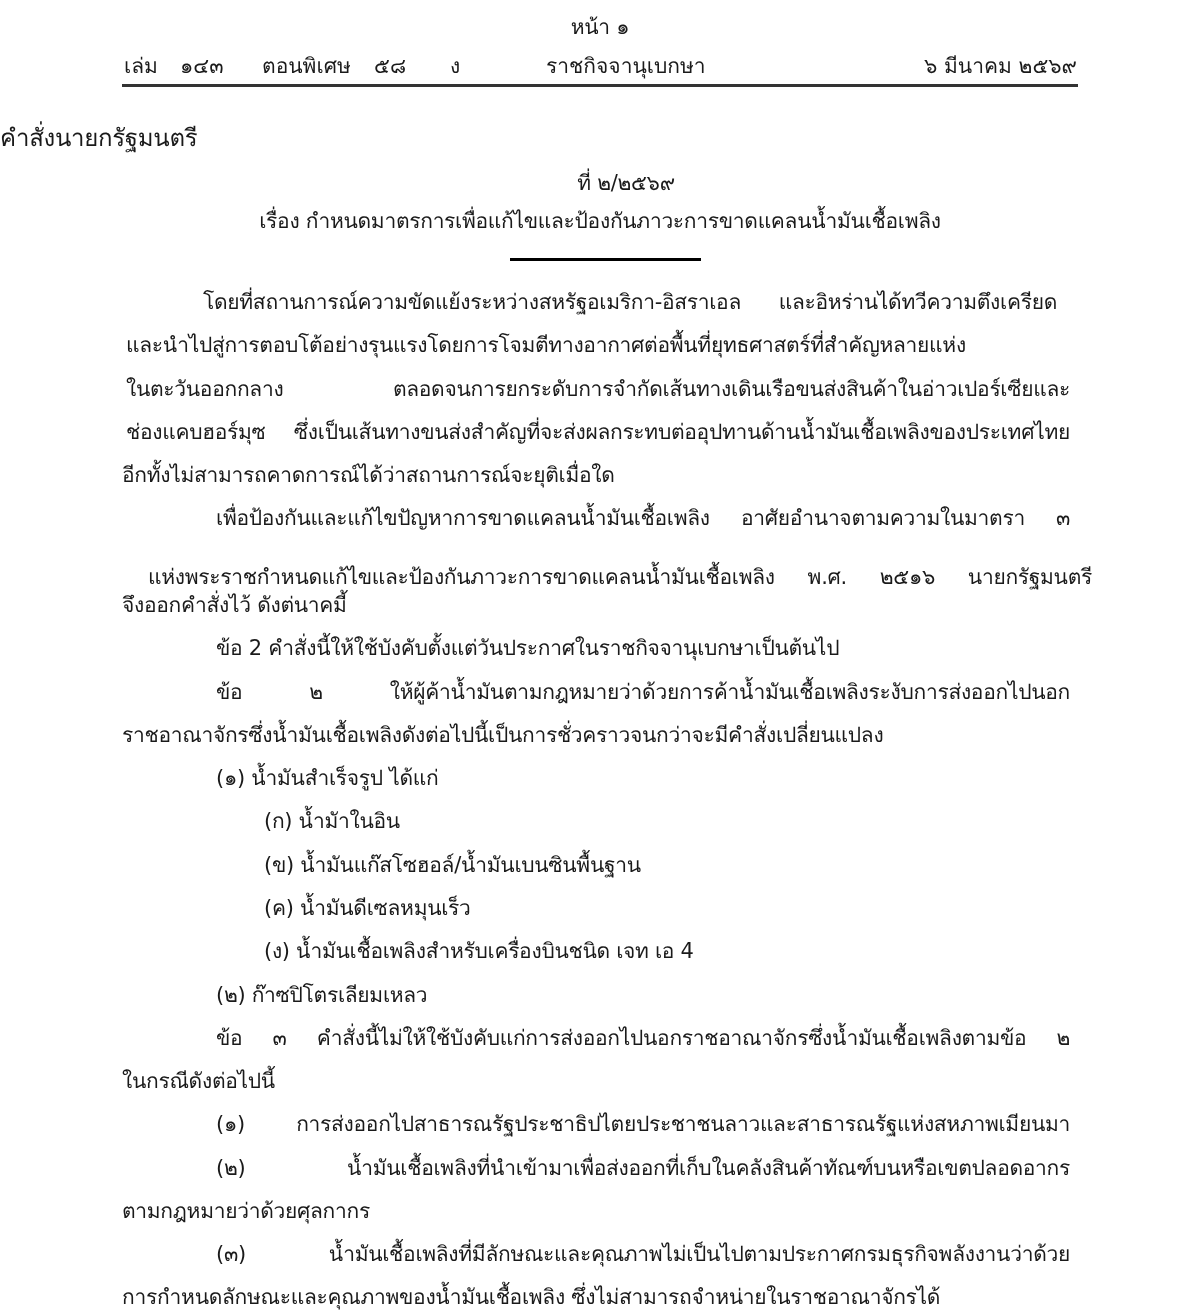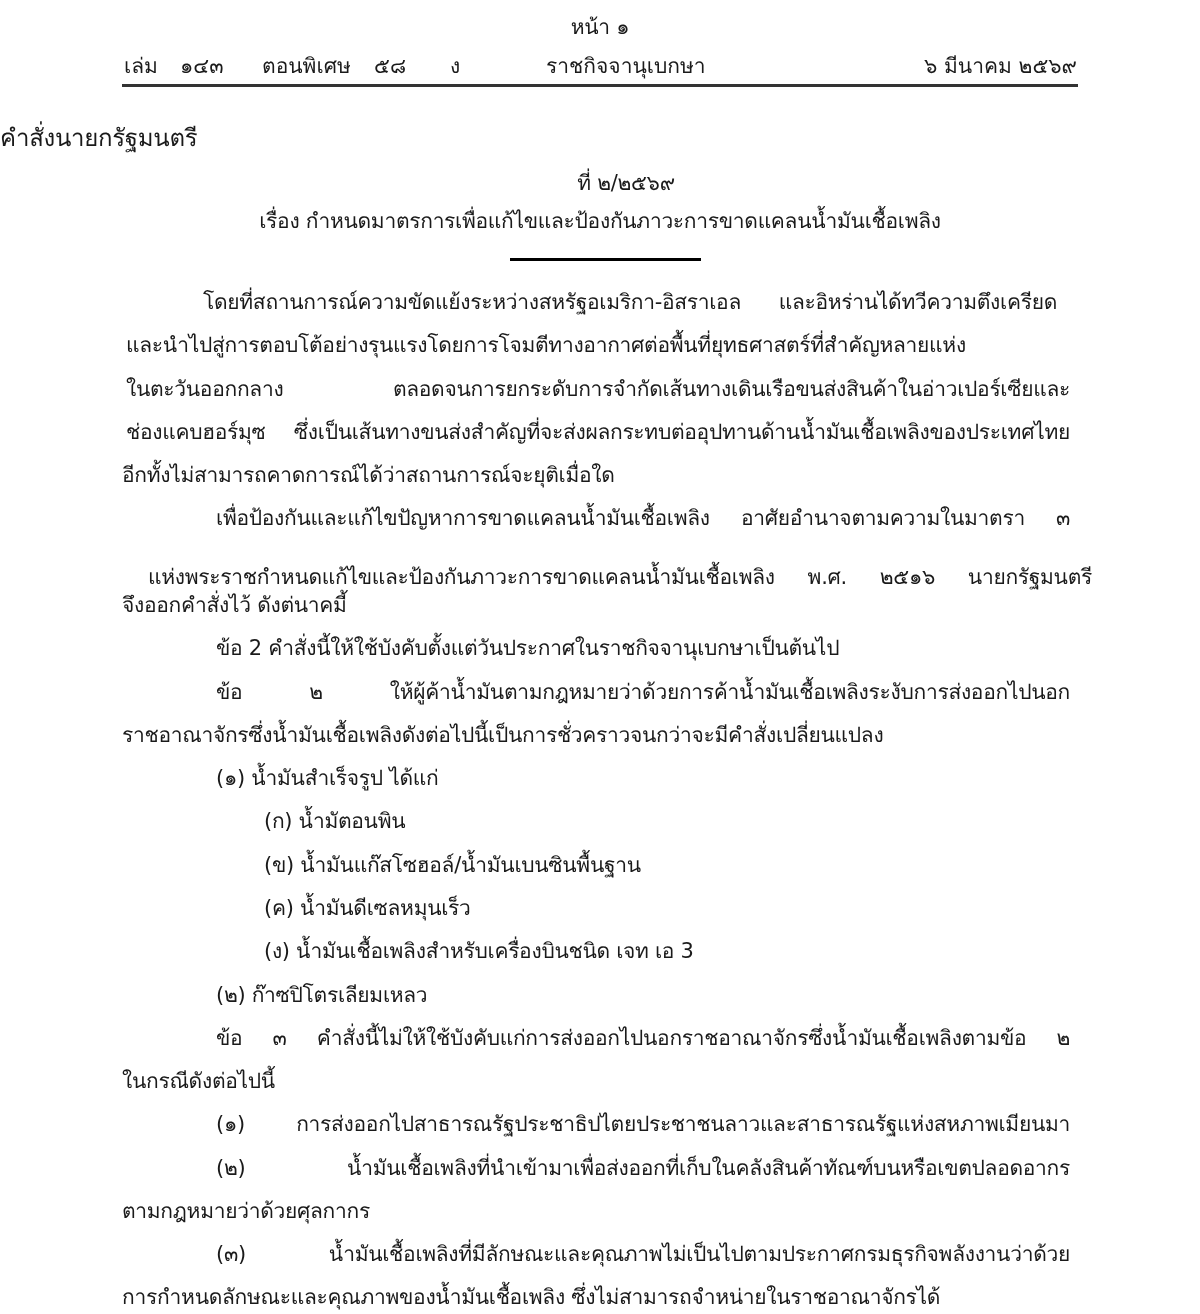--- a/index.html
+++ b/index.html
@@ -121,24 +121,24 @@
   <div class="line justify" style="top:503px; left:216px; width:854px;">เพื่อป้องกันและแก้ไขปัญหาการขาดแคลนน้ำมันเชื้อเพลิง  อาศัยอำนาจตามความในมาตรา  ๓</div>
   <div class="line justify" style="top:562px;margin-left:22px;">แห่งพระราชกำหนดแก้ไขและป้องกันภาวะการขาดแคลนน้ำมันเชื้อเพลิง  พ.ศ.  ๒๕๑๖  นายกรัฐมนตรี</div>
   <div class="line left" style="top:590px;">จึงออกคำสั่งไว้  ดังต่นาคมี้</div>
 
   <div class="line indent1" style="top:633px;">ข้อ   2   คำสั่งนี้ให้ใช้บังคับตั้งแต่วันประกาศในราชกิจจานุเบกษาเป็นต้นไป</div>
 
   <div class="line justify" style="top:677px; left:216px; width:854px;">ข้อ   ๒   ให้ผู้ค้าน้ำมันตามกฎหมายว่าด้วยการค้าน้ำมันเชื้อเพลิงระงับการส่งออกไปนอก</div>
   <div class="line left" style="top:720px;">ราชอาณาจักรซึ่งน้ำมันเชื้อเพลิงดังต่อไปนี้เป็นการชั่วคราวจนกว่าจะมีคำสั่งเปลี่ยนแปลง</div>
 
   <div class="line indent1" style="top:763px;">(๑)  น้ำมันสำเร็จรูป  ได้แก่</div>
-  <div class="line indent2" style="top:806px;">(ก)  น้ำมัตอนพิน</div>
+  <div class="line indent2" style="top:806px;">(ก)  น้ำมัาในอิน</div>
   <div class="line indent2" style="top:850px;">(ข)  น้ำมันแก๊สโซฮอล์/น้ำมันเบนซินพื้นฐาน</div>
   <div class="line indent2" style="top:893px;">(ค)  น้ำมันดีเซลหมุนเร็ว</div>
-  <div class="line indent2" style="top:936px;">(ง)  น้ำมันเชื้อเพลิงสำหรับเครื่องบินชนิด  เจท  เอ  3</div>
+  <div class="line indent2" style="top:936px;">(ง)  น้ำมันเชื้อเพลิงสำหรับเครื่องบินชนิด  เจท  เอ  4</div>
   <div class="line indent1" style="top:980px;">(๒)  ก๊าซปิโตรเลียมเหลว</div>
 
   <div class="line justify" style="top:1023px; left:216px; width:854px;">ข้อ   ๓   คำสั่งนี้ไม่ให้ใช้บังคับแก่การส่งออกไปนอกราชอาณาจักรซึ่งน้ำมันเชื้อเพลิงตามข้อ  ๒</div>
   <div class="line left" style="top:1066px;">ในกรณีดังต่อไปนี้</div>
 
   <div class="line justify" style="top:1109px; left:216px; width:854px;">(๑)  การส่งออกไปสาธารณรัฐประชาธิปไตยประชาชนลาวและสาธารณรัฐแห่งสหภาพเมียนมา</div>
 
   <div class="line justify" style="top:1153px; left:216px; width:854px;">(๒)  น้ำมันเชื้อเพลิงที่นำเข้ามาเพื่อส่งออกที่เก็บในคลังสินค้าทัณฑ์บนหรือเขตปลอดอากร</div>
   <div class="line left" style="top:1196px;">ตามกฎหมายว่าด้วยศุลกากร</div>
 

